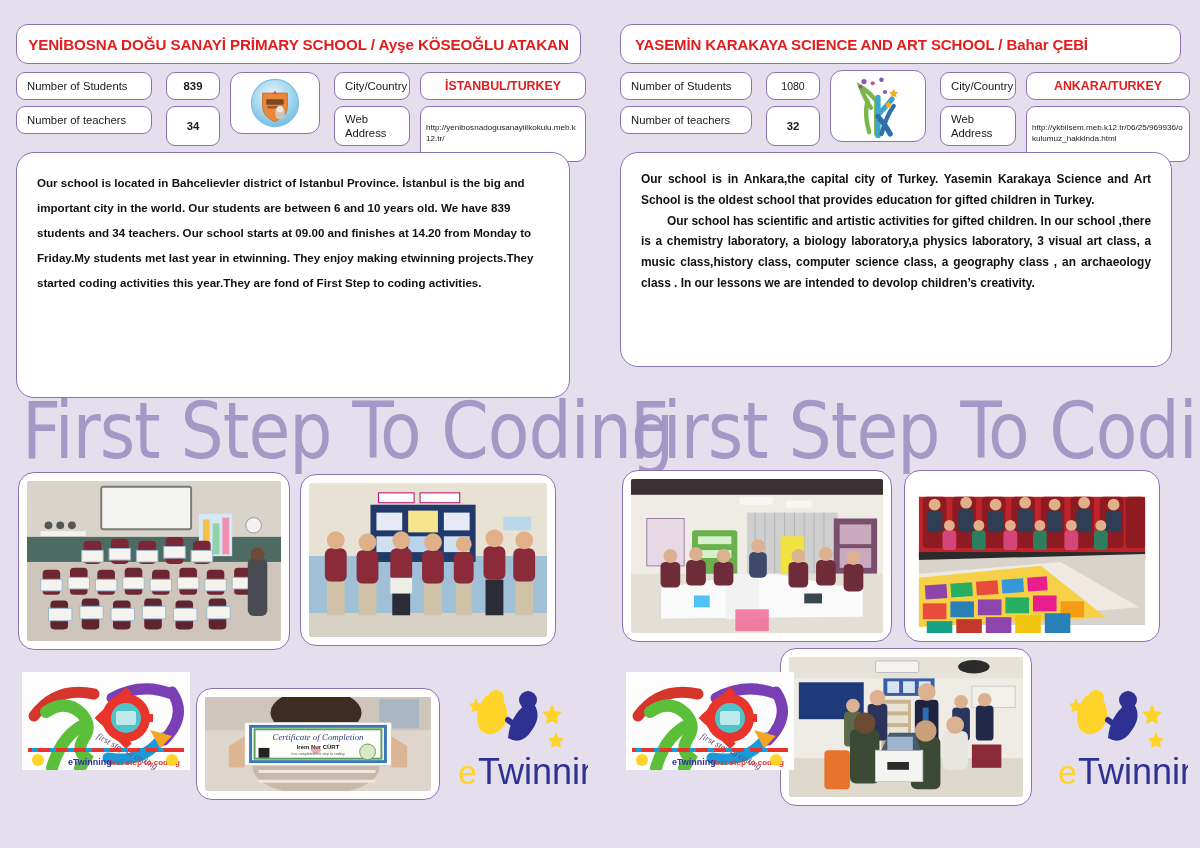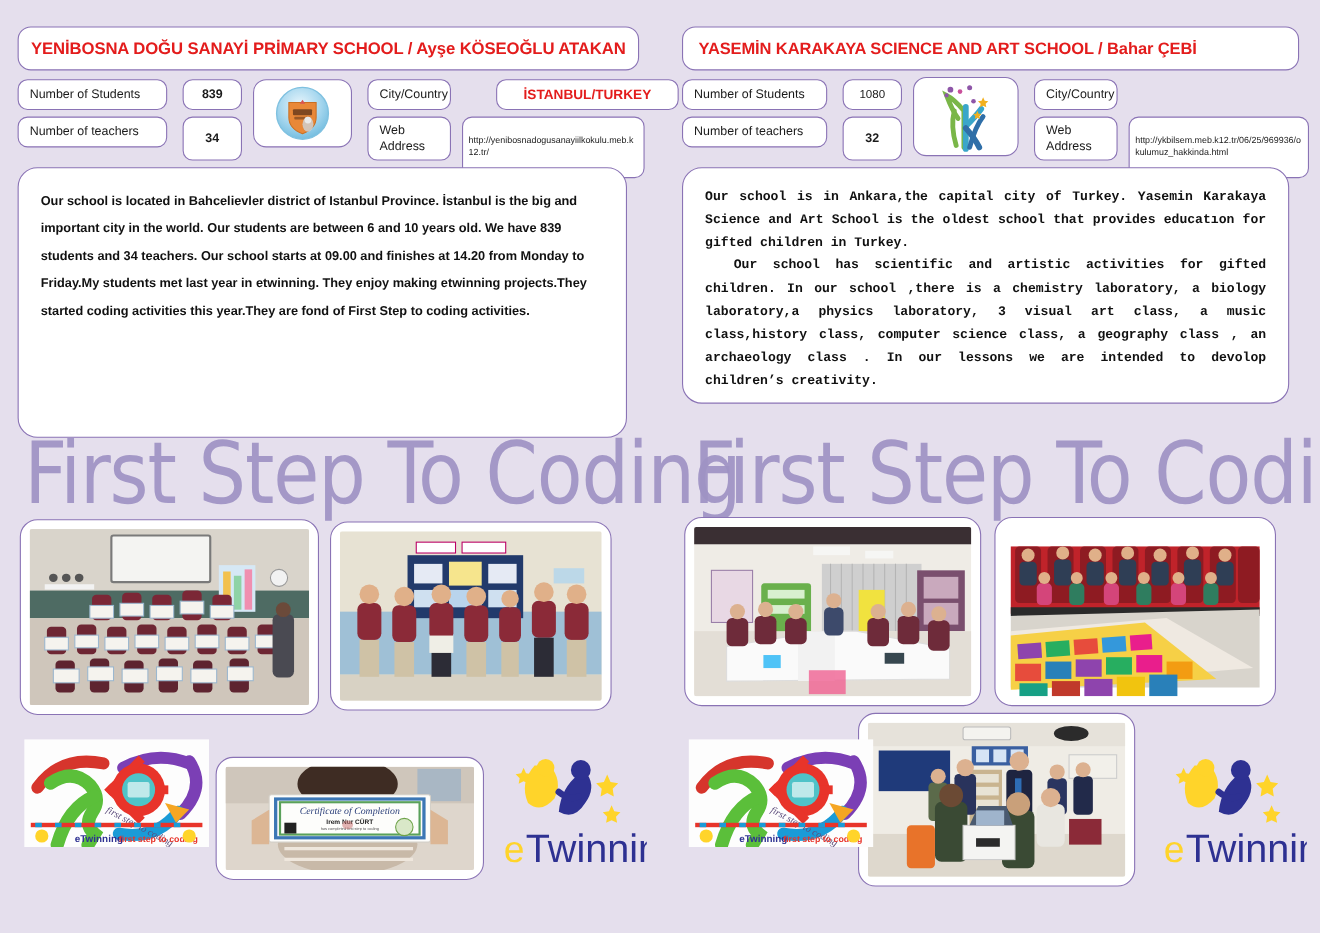--- a/index.html
+++ b/index.html
@@ -70,21 +70,21 @@
     position: absolute; left: 214px; top: 2px; width: 90px; height: 62px;
     border-radius: 12px;
     display: flex; align-items: center; justify-content: center;
     overflow: hidden;
   }
 
   
   .lbl-city { left: 318px; top: 2px;  width: 76px; height: 28px; }
   .val-city {
     left: 404px; top: 2px; width: 166px; height: 28px;
-    color: #e31c1c; font-size: 12.4px; font-weight: bold; margin-left: 31px;
+    color: #e31c1c; font-size: 12.4px; font-weight: bold;
   }
   .lbl-web {
     left: 318px; top: 36px; width: 76px; height: 40px;
     align-items: center; line-height: 1.25;
   }
   .val-web {
     left: 404px; top: 36px; width: 166px; height: 56px;
     justify-content: flex-start;
     padding: 2px 5px;
     font-size: 8.1px; font-weight: normal; color: #222;
@@ -117,21 +117,20 @@
     text-align: left;
   }
   .panel.right .desc-box {
     left: 20px; width: 552px; height: 215px;
     padding: 16px 20px 12px 20px;
   }
   .panel.right .desc-box p {
     line-height: 1.75;
     text-align: justify;
     font-size: 11.9px;
-    font-family: Liberation Mono, monospace;
   }
   .panel.right .desc-box p.indent { text-indent: 26px; }
 
   
   .watermark {
     position: absolute; top: 392px; left: 22px;
     font-family: "DejaVu Sans Condensed", "Liberation Sans Narrow", "Liberation Sans", sans-serif;
     font-size: 78px;
     color: #9f93c4;
     opacity: .92;
@@ -463,20 +462,21 @@
           <g fill="#f2b01e">
             <path d="M58 16 l1.6 3.6 3.8 .4 -2.8 2.6 .7 3.8 -3.3 -1.8 -3.3 1.8 .7 -3.8 -2.8 -2.6 3.8 -.4z"></path>
             <path d="M52 30 l1.3 3 3.1 .3 -2.3 2.2 .6 3.1 -2.7 -1.5 -2.7 1.5 .6 -3.1 -2.3 -2.2 3.1 -.3z"></path>
           </g>
           <circle cx="34" cy="10" r="2.4" fill="#c94f9a"></circle>
           <circle cx="48" cy="20" r="2.4" fill="#8e56a8"></circle>
         </svg>
       </div>
 
       <div class="pbox field-label lbl-city">City/Country</div>
+      <div class="pbox field-value val-city">ANKARA/TURKEY</div>
 
       <div class="pbox field-label lbl-web">Web Address</div>
       <div class="pbox field-value val-web">http://ykbilsem.meb.k12.tr/06/25/969936/okulumuz_hakkinda.html</div>
     </div>
 
     <div class="pbox desc-box">
       <p>Our school is in Ankara,the capital city of Turkey. Yasemin Karakaya Science and Art School is  the oldest school that provides educatıon for gifted children in Turkey.</p>
       <p class="indent">Our school has scientific and artistic activities for gifted children. In our school ,there is a chemistry laboratory, a biology laboratory,a physics laboratory, 3 visual art class, a music class,history class, computer  science class, a geography class , an archaeology class . In our lessons we are intended to devolop children’s creativity.</p>
     </div>
 

